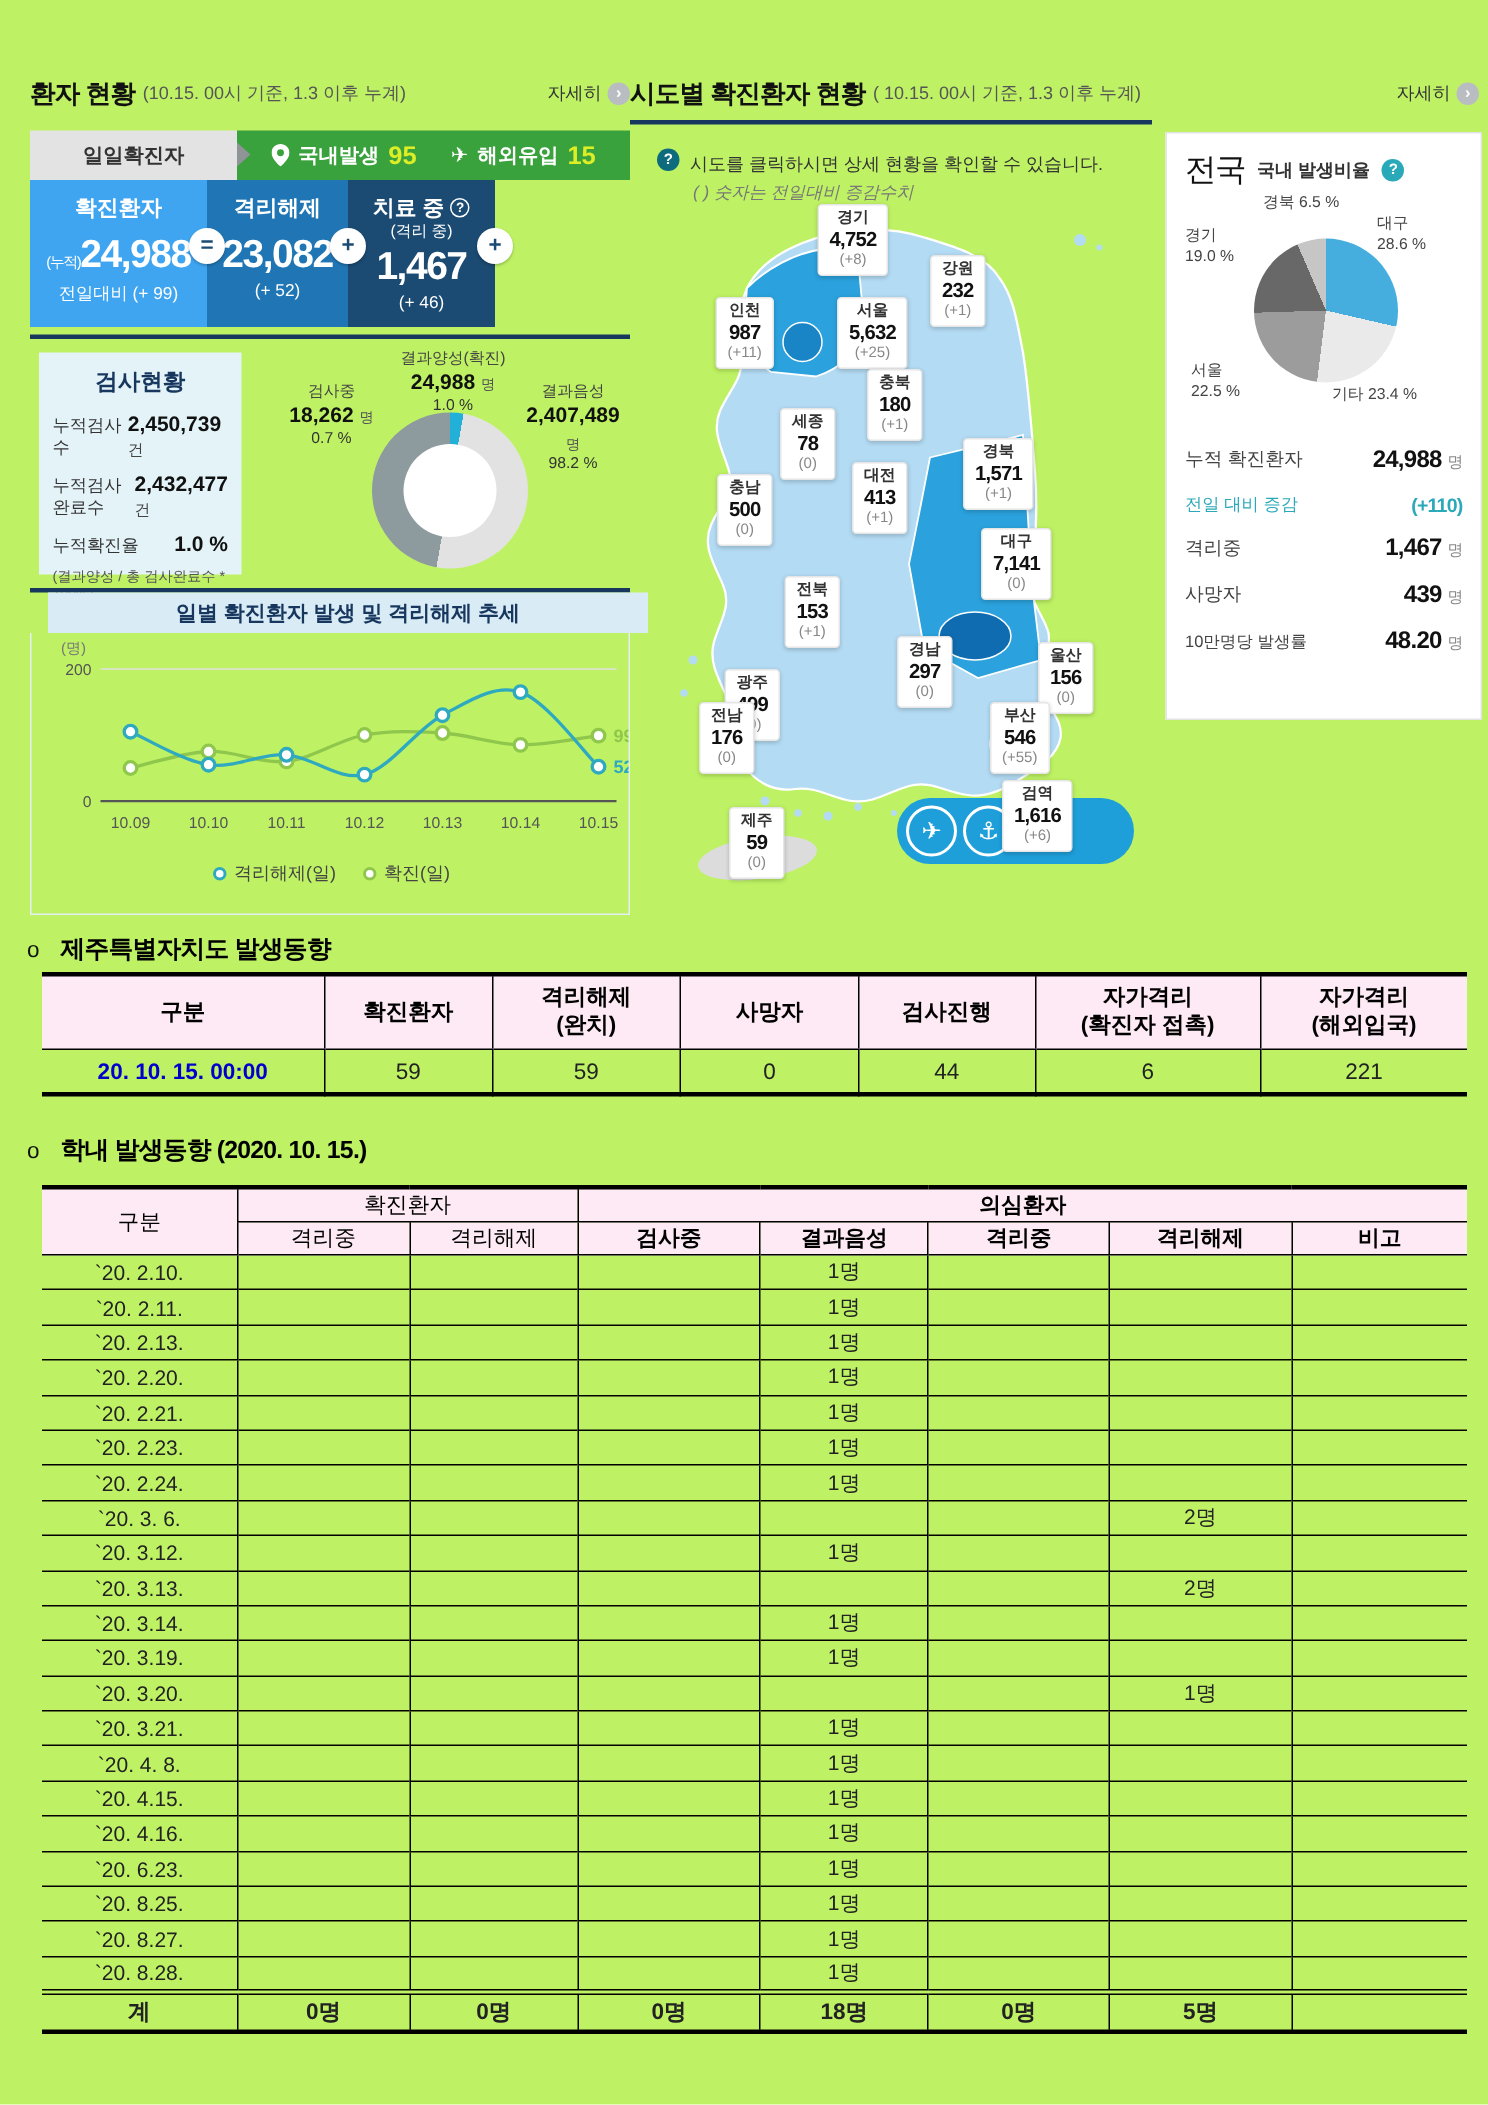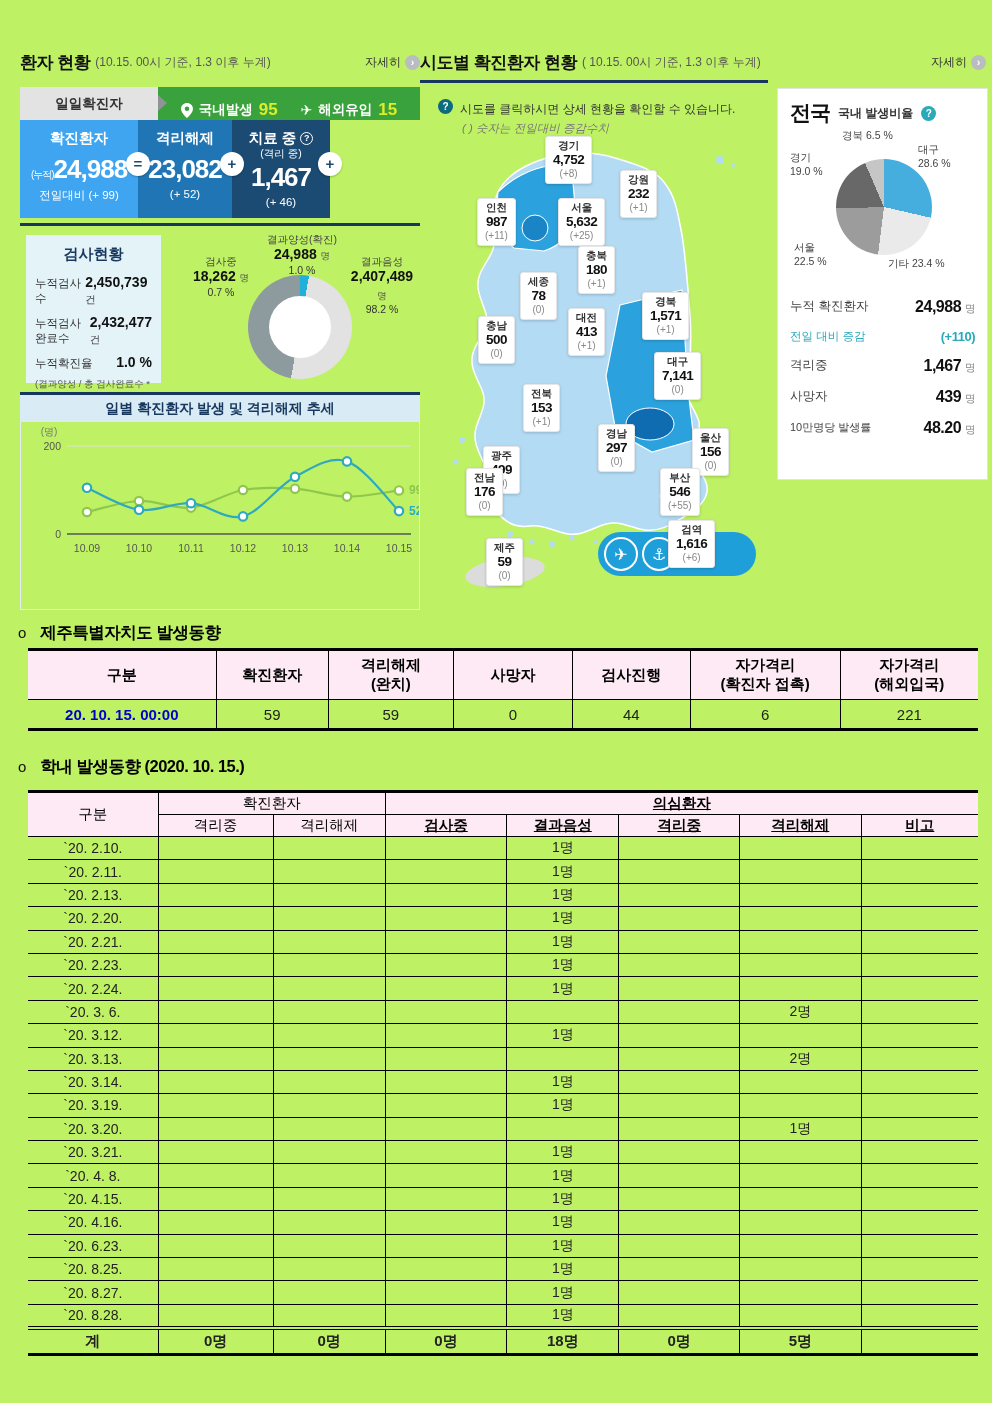--- a/index.html
+++ b/index.html
@@ -18,21 +18,21 @@
   #panelA { position:absolute; left:20px; top:45px; width:400px; height:565px; }
   .pa-header { height:34px; display:flex; align-items:center; }
   .p-title { font-size:17px; font-weight:bold; color:#111; letter-spacing:-0.5px; }
   .p-sub { font-size:12px; color:#555; margin-left:5px; }
   .pa-header .more { margin-left:auto; }
   #tabbar { position:absolute; left:0; top:42px; width:400px; height:33px; display:flex; }
   .tab-daily { width:138px; background:#e3e3e3; color:#333; font-weight:bold; font-size:13.5px;
                display:flex; align-items:center; justify-content:center; position:relative; }
   .tab-daily:after { content:""; position:absolute; right:-9px; top:8px; width:0; height:0; z-index:2;
                      border-left:9px solid #8f9497; border-top:8px solid transparent; border-bottom:8px solid transparent; }
-  .tab-green { flex:1; background:#3aa23d; display:flex; align-items:flex-end; justify-content:space-evenly; }
+  .tab-green { flex:1; background:#3aa23d; display:flex; align-items:center; justify-content:space-evenly; }
   .tg-item { display:flex; align-items:center; gap:6px; color:#fff; font-size:13.5px; font-weight:bold; cursor:pointer; }
   .tg-num { color:#dded26; font-size:17px; }
   .pin { width:12px; height:15px; fill:#fff; }
   .plane-glyph { color:#fff; font-size:14px; }
   #statrow { position:absolute; left:0; top:75px; width:400px; height:98px; display:flex; }
   .sb { color:#fff; text-align:center; padding-top:9px; position:relative; }
   .sb0 { width:118px; background:#3fa5f0; }
   .sb1 { width:94px;  background:#2076b4; }
   .sb2 { width:98px;  background:#1b4a72; }
   .sb3 { width:90px;  background:#9da1a5; }
@@ -57,21 +57,21 @@
   .tb-foot { font-size:9.5px; color:#555; margin-top:2px; }
   #donutwrap { position:absolute; left:170px; top:188px; width:226px; height:152px; }
   .dn-lbl { position:absolute; text-align:center; line-height:1.25; }
   .dn-name { font-size:10.5px; color:#444; }
   .dn-val { font-size:14px; font-weight:bold; color:#111; }
   .dn-unit { font-size:9.5px; font-weight:normal; color:#555; }
   .dn-pct { font-size:10.5px; color:#333; }
   #donut { position:absolute; left:58px; top:42px; width:104px; height:104px; border-radius:50%; }
   #donut:after { content:""; position:absolute; left:21px; top:21px; width:62px; height:62px; border-radius:50%; background:#fff; }
   #navline2 { position:absolute; left:0; top:347px; width:400px; height:3px; background:#17375e; }
-  #chart-head { position:absolute; left:0; top:350px; width:400px; height:27px; background:#d9ecf6;
+  #chart-head { position:absolute; left:12px; top:350px; width:400px; height:27px; background:#d9ecf6;
                 color:#17375e; font-weight:bold; font-size:14px; text-align:center; line-height:27px; }
   #trend-box { position:absolute; left:0; top:377px; width:400px; height:188px; border:1px solid #e4eef5; border-top:none; }
   #legend { position:absolute; left:0; top:152px; width:400px; display:flex; justify-content:center; gap:18px; }
   .lg-item { display:flex; align-items:center; gap:5px; font-size:12px; color:#444; }
   .lg-ring { width:9px; height:9px; border-radius:50%; background:#fff; }
 
   
   #pb-header { position:absolute; left:420px; top:45px; width:568px; height:34px; display:flex; align-items:center; }
   #pb-header .more { margin-left:auto; margin-right:2px; }
   #pb-line { position:absolute; left:420px; top:80px; width:348px; height:3px; background:#17375e; }
@@ -88,21 +88,21 @@
   .ml-delta { font-size:10px; color:#888; }
   #qpill { position:absolute; left:178px; top:444px; width:158px; height:44px; background:#1e9fd9;
            border-radius:22px; z-index:1; cursor:pointer; }
   .qp-ic { position:absolute; top:5px; width:34px; height:34px; border-radius:50%; border:2px solid #fff;
            color:#fff; text-align:center; line-height:31px; font-size:16px; }
   #quar-label { left:248px; top:432px; }
 
   
   #panelC { position:absolute; left:777px; top:88px; width:211px; height:392px; border:1px solid #e3e3e3; background:#fff; padding:10px 12px; }
   .pc-head { display:flex; align-items:center; gap:8px; }
-  .pc-title { font-size:21px; font-weight:bold; color:#111; letter-spacing:-1px; }
+  .pc-title { font-size:21px; font-weight:normal; color:#111; letter-spacing:-1px; }
   .pc-sub { font-size:12px; font-weight:bold; color:#333; }
   .pc-q { background:#2aa9b8; }
   #piewrap { position:relative; width:186px; height:158px; margin-top:2px; }
   #pie { position:absolute; left:46px; top:30px; width:96px; height:96px; border-radius:50%; }
   .pie-lbl { position:absolute; font-size:10.5px; color:#444; line-height:1.3; }
   #natstats { margin-top:4px; }
   .ns-row { display:flex; justify-content:space-between; align-items:center; padding:6.5px 0; }
   .ns-label { font-size:12.5px; color:#444; }
   .ns-val { font-size:16px; font-weight:bold; color:#111; letter-spacing:-0.5px; }
   .ns-unit { font-size:10.5px; font-weight:normal; color:#888; }
@@ -116,21 +116,21 @@
   .sec-title { font-size:16.5px; font-weight:bold; color:#000; letter-spacing:-0.5px; }
   table { border-collapse:collapse; table-layout:fixed; }
   #jeju-table { position:absolute; left:28px; top:648px; width:950px; border-top:3px solid #000; border-bottom:3px solid #000; }
   #jeju-table th { background:#fdeaf4; font-size:15px; font-weight:bold; color:#000;
                    border-bottom:1.5px solid #000; padding:3px 2px; line-height:1.25; height:50px; }
   #jeju-table td { font-size:15px; text-align:center; padding:4px 2px; height:30px; }
   #jeju-table th + th, #jeju-table td + td { border-left:1px solid #000; }
   .jeju-date { font-weight:bold; color:#0000cc; }
   #school-table { position:absolute; left:28px; top:790px; width:950px; border-top:3px solid #000; border-bottom:3px solid #000; }
   #school-table th { background:#fdeaf4; font-size:14.5px; color:#000; padding:1px 2px; }
-  #school-table th.hbold { font-weight:bold;text-decoration:underline; }
+  #school-table th.hbold { font-weight:bold; }
   #school-table th.hnorm { font-weight:normal; }
   #school-table td { font-size:14px; text-align:center; height:23.4px; padding:0 2px; border-top:1px solid #000; }
   #school-table .vline { border-left:1px solid #000; }
   #school-table tr.hdr2 th { border-bottom:1.5px solid #000; }
   #school-table tr.total td { border-top:4px double #000; font-weight:bold; font-size:15px; height:27px; }
 </style>
 </head>
 <body>
 
 <div id="page">
@@ -244,20 +244,30 @@
           <path d="M66,65.8C74.66666666666667,69.46666666666667 100.66666666666667,85.23333333333333 118,87.8C135.33333333333334,90.36666666666666 152.66666666666666,80.1 170,81.2C187.33333333333334,82.30000000000001 204.66666666666666,98.80000000000001 222,94.4C239.33333333333334,90 256.6666666666667,63.96666666666666 274,54.8C291.3333333333333,45.63333333333333 308.6666666666667,33.68000000000001 326,39.400000000000006C343.3333333333333,45.120000000000005 369.3333333333333,80.83333333333334 378,89.12" fill="none" stroke="#2fa9c0" stroke-width="2.2"></path>
           <circle cx="66" cy="65.8" r="4.2" fill="#fff" stroke="#2fa9c0" stroke-width="2.2"></circle>
           <circle cx="118" cy="87.8" r="4.2" fill="#fff" stroke="#2fa9c0" stroke-width="2.2"></circle>
           <circle cx="170" cy="81.2" r="4.2" fill="#fff" stroke="#2fa9c0" stroke-width="2.2"></circle>
           <circle cx="222" cy="94.4" r="4.2" fill="#fff" stroke="#2fa9c0" stroke-width="2.2"></circle>
           <circle cx="274" cy="54.8" r="4.2" fill="#fff" stroke="#2fa9c0" stroke-width="2.2"></circle>
           <circle cx="326" cy="39.400000000000006" r="4.2" fill="#fff" stroke="#2fa9c0" stroke-width="2.2"></circle>
           <circle cx="378" cy="89.12" r="4.2" fill="#fff" stroke="#2fa9c0" stroke-width="2.2"></circle>
           <text x="388" y="93.12" font-size="12" font-weight="bold" fill="#2fa9c0">52</text>
         </svg>
+      <div id="legend">
+          <span class="lg-item">
+            <span class="lg-ring" style="border: 2.5px solid rgb(47, 169, 192);"></span>
+            <span>격리해제(일)</span>
+          </span>
+          <span class="lg-item">
+            <span class="lg-ring" style="border: 2.5px solid rgb(143, 199, 77);"></span>
+            <span>확진(일)</span>
+          </span>
+        </div>
     </div>
   <div class="badge" style="left: 106px;">=</div>
       <div class="badge" style="left: 200px;">+</div>
       <div class="badge" style="left: 298px;">+</div>
     </div>
 
   <div id="pb-header">
     <span class="p-title">시도별 확진환자 현황</span>
     <span class="p-sub">( 10.15. 00시 기준, 1.3 이후 누계)</span>
     <span class="more">

